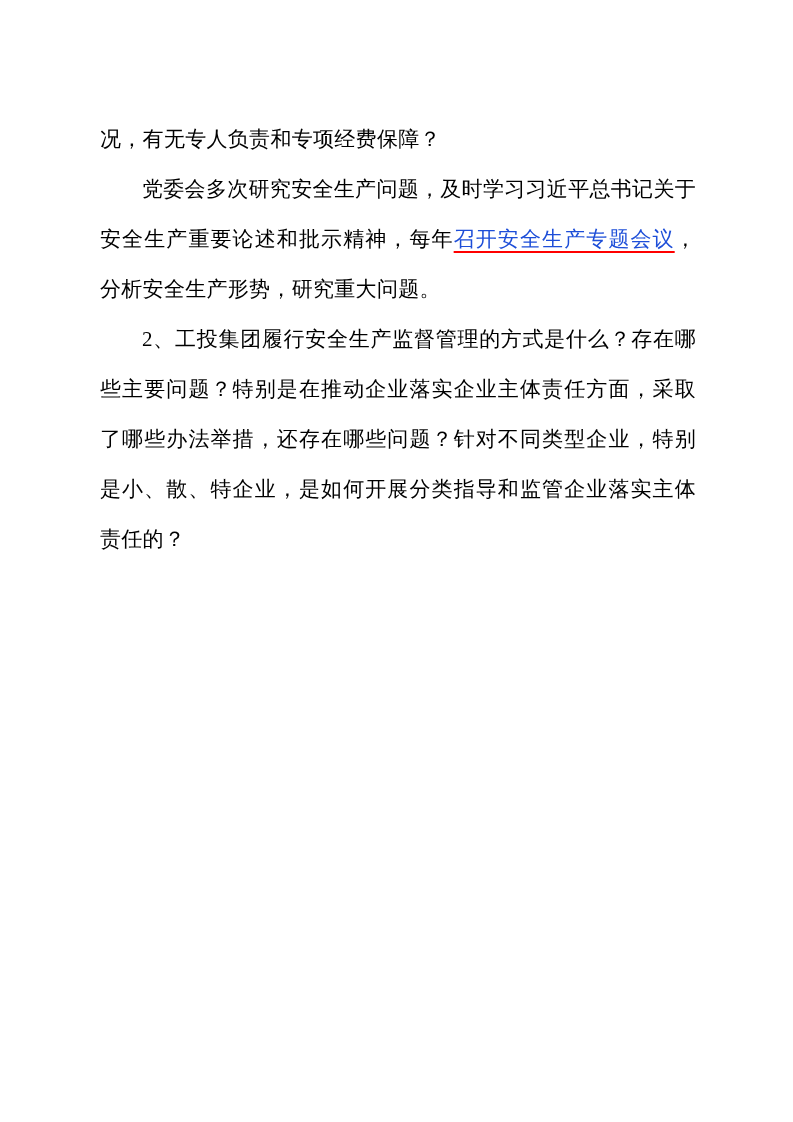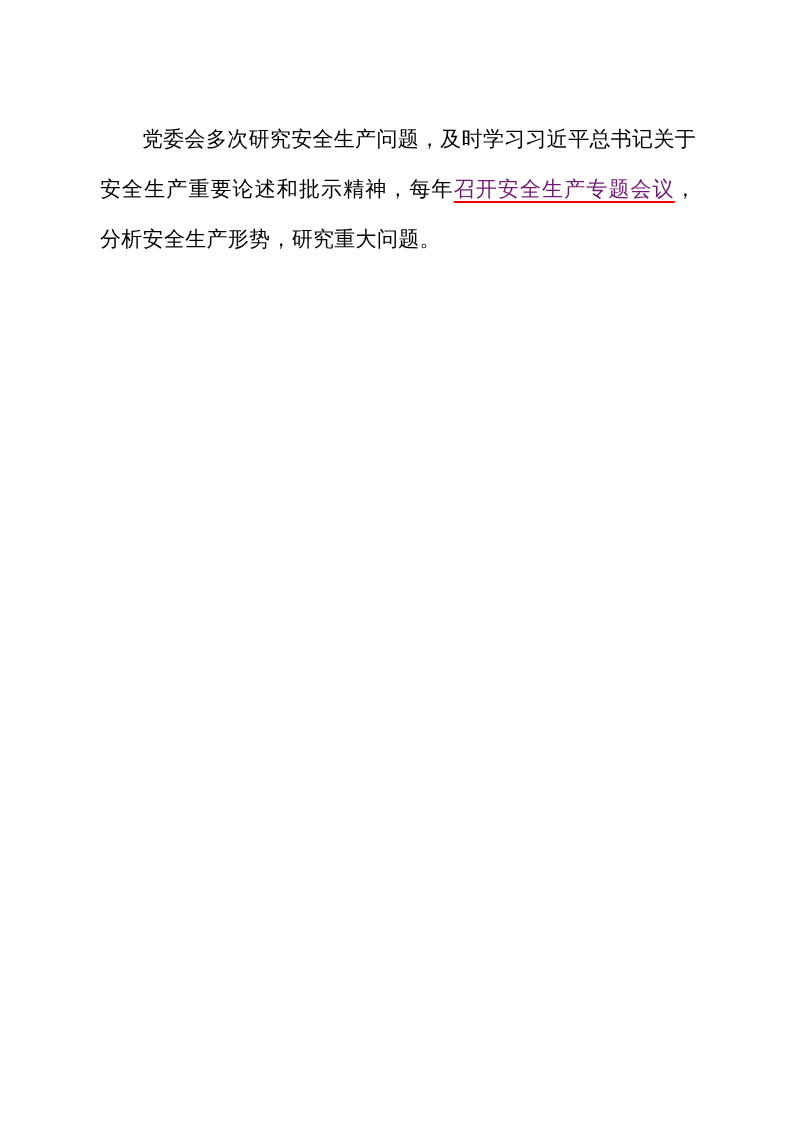--- a/index.html
+++ b/index.html
@@ -32,34 +32,36 @@
     letter-spacing: 0.3px;
     word-break: break-all;
   }
   .para.indent {
     text-indent: 2em;
   }
   .run {
     color: inherit;
   }
   .run-red {
-    color: #701a75;
+    color: #1d4ed8;
     text-decoration: underline;
     text-decoration-color: #ff0000;
     text-decoration-thickness: 1.5px;
     text-underline-offset: 5px;
   }
 </style>
 </head>
 <body>
 
 <div class="page">
   <div class="content">
 
+    <p class="para"><span class="run">况，有无专人负责和专项经费保障？</span></p>
 
 
 
     <p class="para indent"><span class="run">党委会多次研究安全生产问题，及时学习习近平总书记关于安全生产重要论述和批示精神，每年</span><span class="run run-red">召开安全生产专题会议</span><span class="run">，分析安全生产形势，研究重大问题。</span></p>
 
 
+    <p class="para indent"><span class="run">2、工投集团履行安全生产监督管理的方式是什么？存在哪些主要问题？特别是在推动企业落实企业主体责任方面，采取了哪些办法举措，还存在哪些问题？针对不同类型企业，特别是小、散、特企业，是如何开展分类指导和监管企业落实主体责任的？</span></p>
 
   </div>
 </div>
 
 </body></html>

